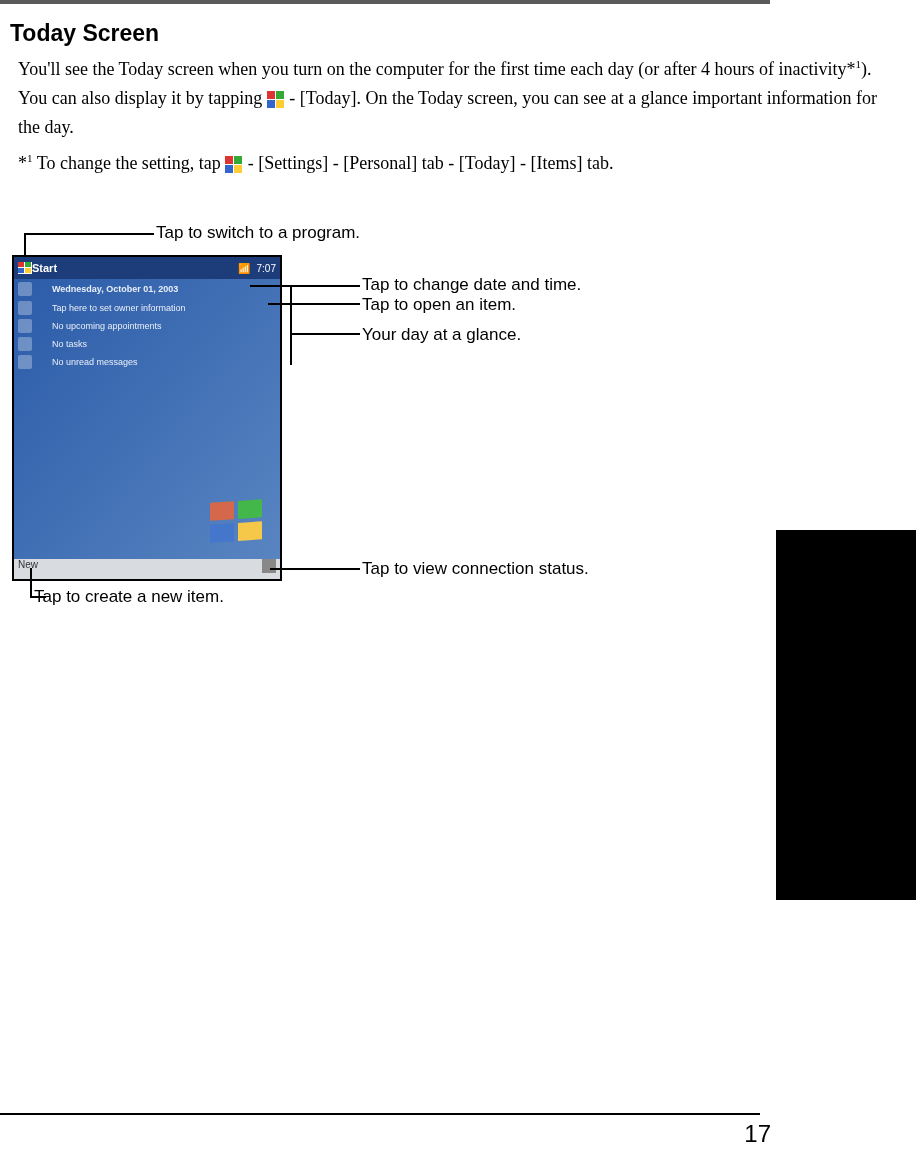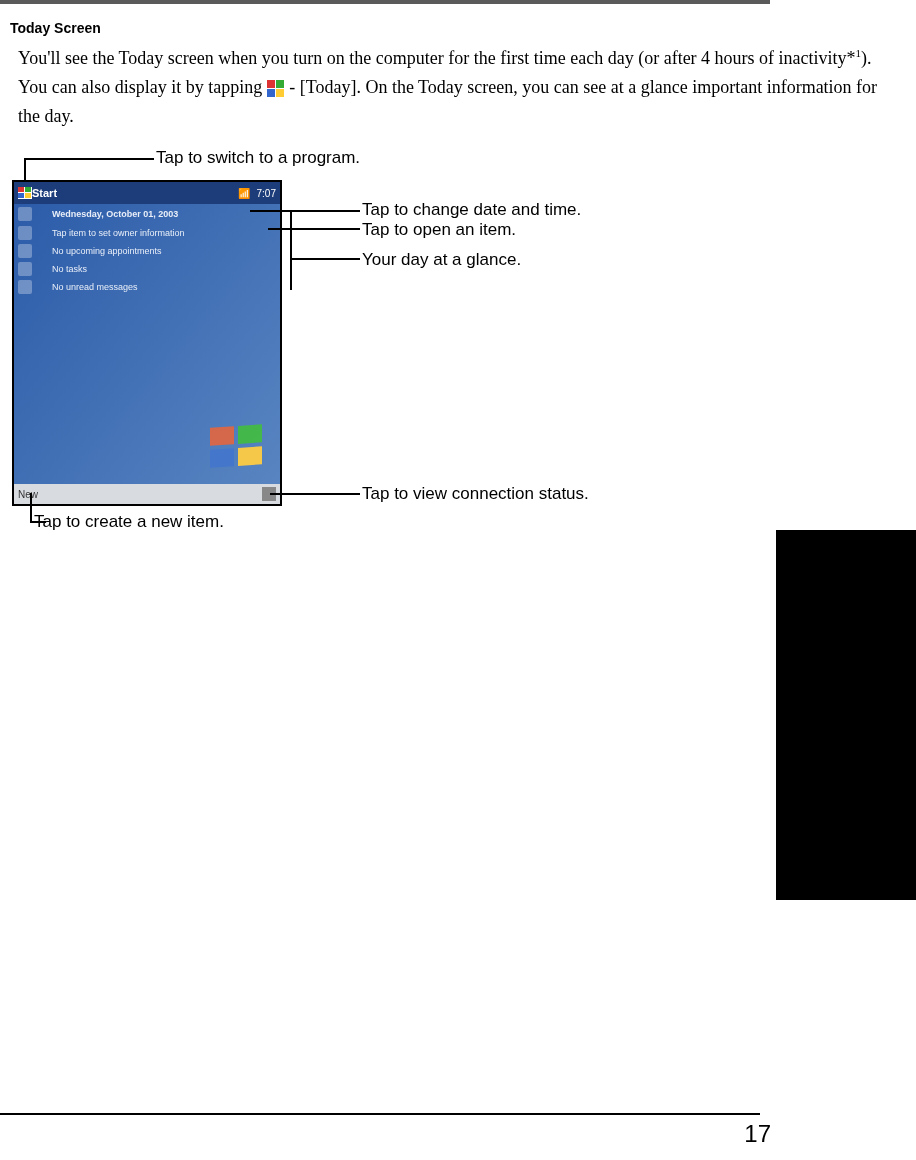--- a/index.html
+++ b/index.html
@@ -17,39 +17,39 @@
     background: #5a5a5a;
     width: 770px;
   }
   .container {
     padding: 10px 10px 0 10px;
     box-sizing: border-box;
   }
   h1 {
     font-family: Arial, Helvetica, sans-serif;
     font-weight: bold;
-    font-size: 14px;
+    font-size: 23px;
     margin: 6px 0 2px 0;
   }
   .para {
     line-height: 1.6;
     margin: 8px;
   }
   .win-icon {
     display: inline-block;
     width: 18px;
     height: 18px;
     vertical-align: middle;
     position: relative;
   }
   .win-icon svg { display: block; }
   sup { font-size: 11px; }
   .diagram-area {
     position: relative;
-    margin-top: 20px;
+    margin-top: 47px;
     height: 420px;
   }
   .screenshot {
     position: absolute;
     left: 2px;
     top: 30px;
     width: 266px;
     height: 322px;
     border: 2px solid #000;
     background: linear-gradient(to bottom right, #2a5aa8, #5a86c2);
@@ -98,21 +98,20 @@
     bottom: 30px;
     width: 60px; height: 50px;
     opacity: 0.95;
   }
   .ss-bottombar {
     position: absolute;
     bottom: 0; left: 0; right: 0;
     height: 20px;
     background: #d8dbe0;
     display: flex;
-    align-items: center;
     justify-content: space-between;
     padding: 0 4px;
     font-family: Tahoma, sans-serif;
     font-size: 10px;
     color: #333;
   }
   .ss-bottombar .conn {
     width: 14px; height: 14px;
     background: #888;
   }
@@ -163,20 +162,28 @@
   <div class="topbar"></div>
   <div class="container">
     <h1>Today Screen</h1>
     <p class="para">
       <span>You'll see the Today screen when you turn on the computer for the first time each day (or after 4 hours of inactivity*</span><sup>1</sup><span>). You can also display it by tapping </span><span class="win-icon"><svg viewBox="0 0 18 18">
             <rect x="0" y="0" width="8" height="8" fill="#d33"></rect>
             <rect x="9" y="0" width="8" height="8" fill="#3a3"></rect>
             <rect x="0" y="9" width="8" height="8" fill="#36c"></rect>
             <rect x="9" y="9" width="8" height="8" fill="#fc3"></rect>
           </svg></span><span> - [Today]. On the Today screen, you can see at a glance important information for the day.</span>
+    </p>
+    <p class="para">
+      <span>*</span><sup>1</sup><span>  To change the setting, tap </span><span class="win-icon"><svg viewBox="0 0 18 18">
+            <rect x="0" y="0" width="8" height="8" fill="#d33"></rect>
+            <rect x="9" y="0" width="8" height="8" fill="#3a3"></rect>
+            <rect x="0" y="9" width="8" height="8" fill="#36c"></rect>
+            <rect x="9" y="9" width="8" height="8" fill="#fc3"></rect>
+          </svg></span><span> - [Settings] - [Personal] tab - [Today] - [Items] tab.</span>
     </p>
 
     <div class="diagram-area">
 
       <div class="line" style="left:14px; top:8px; width:130px; height:1.5px;"></div>
       <div class="line" style="left:14px; top:8px; width:1.5px; height:34px;"></div>
       <div class="callout-text" style="left:146px; top:-2px;">Tap to switch to a program.</div>
 
       <div class="screenshot">
         <div class="ss-titlebar">
@@ -195,21 +202,21 @@
             <span>📶</span>
             <span>7:07</span>
           </div>
         </div>
         <div class="ss-row date">
           <span class="ss-icon"></span>
           <span>Wednesday, October 01, 2003</span>
         </div>
         <div class="ss-row">
           <span class="ss-icon"></span>
-          <span>Tap item to set owner information</span>
+          <span>Tap here to set owner information</span>
         </div>
         <div class="ss-row">
           <span class="ss-icon"></span>
           <span>No upcoming appointments</span>
         </div>
         <div class="ss-row">
           <span class="ss-icon"></span>
           <span>No tasks</span>
         </div>
         <div class="ss-row">

